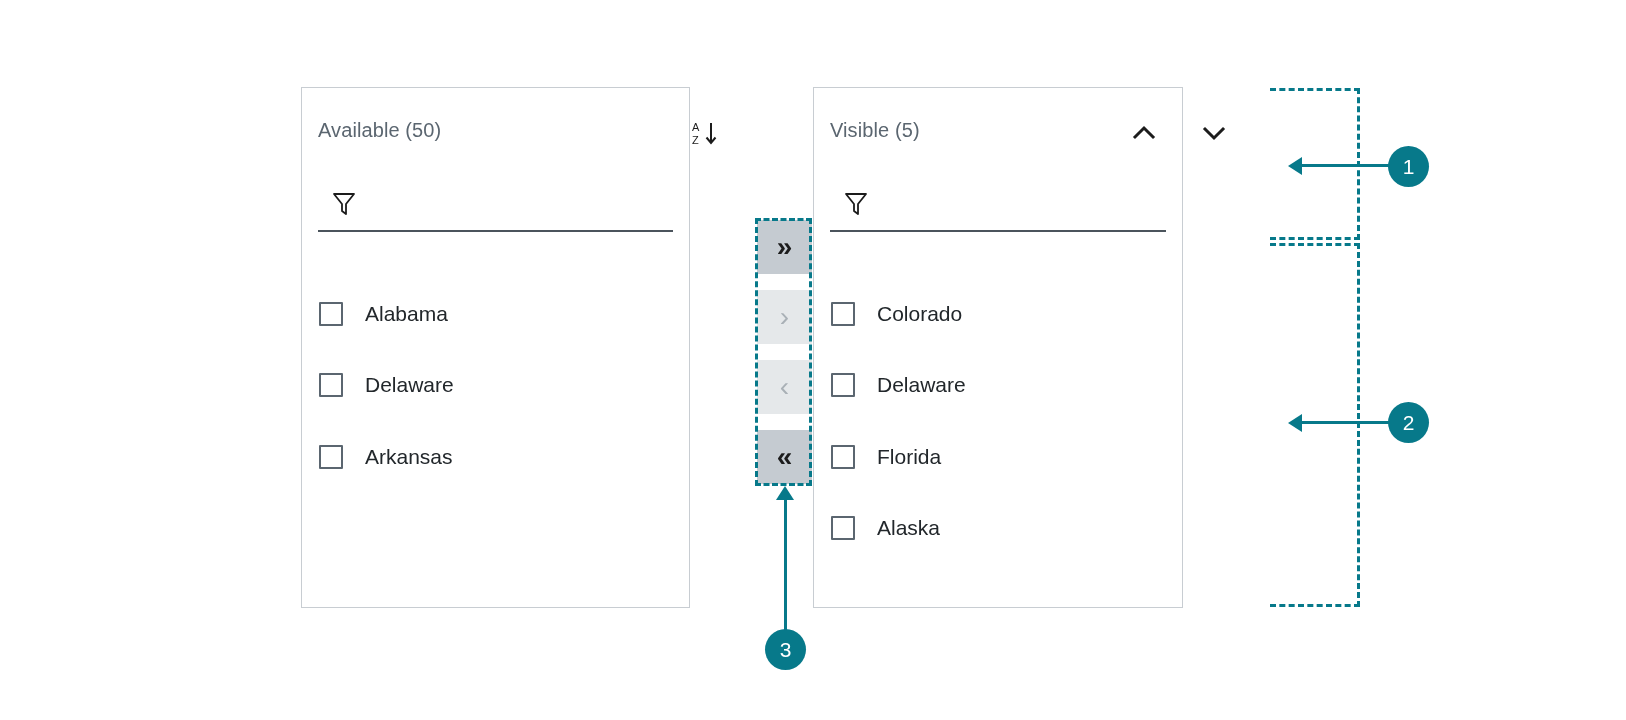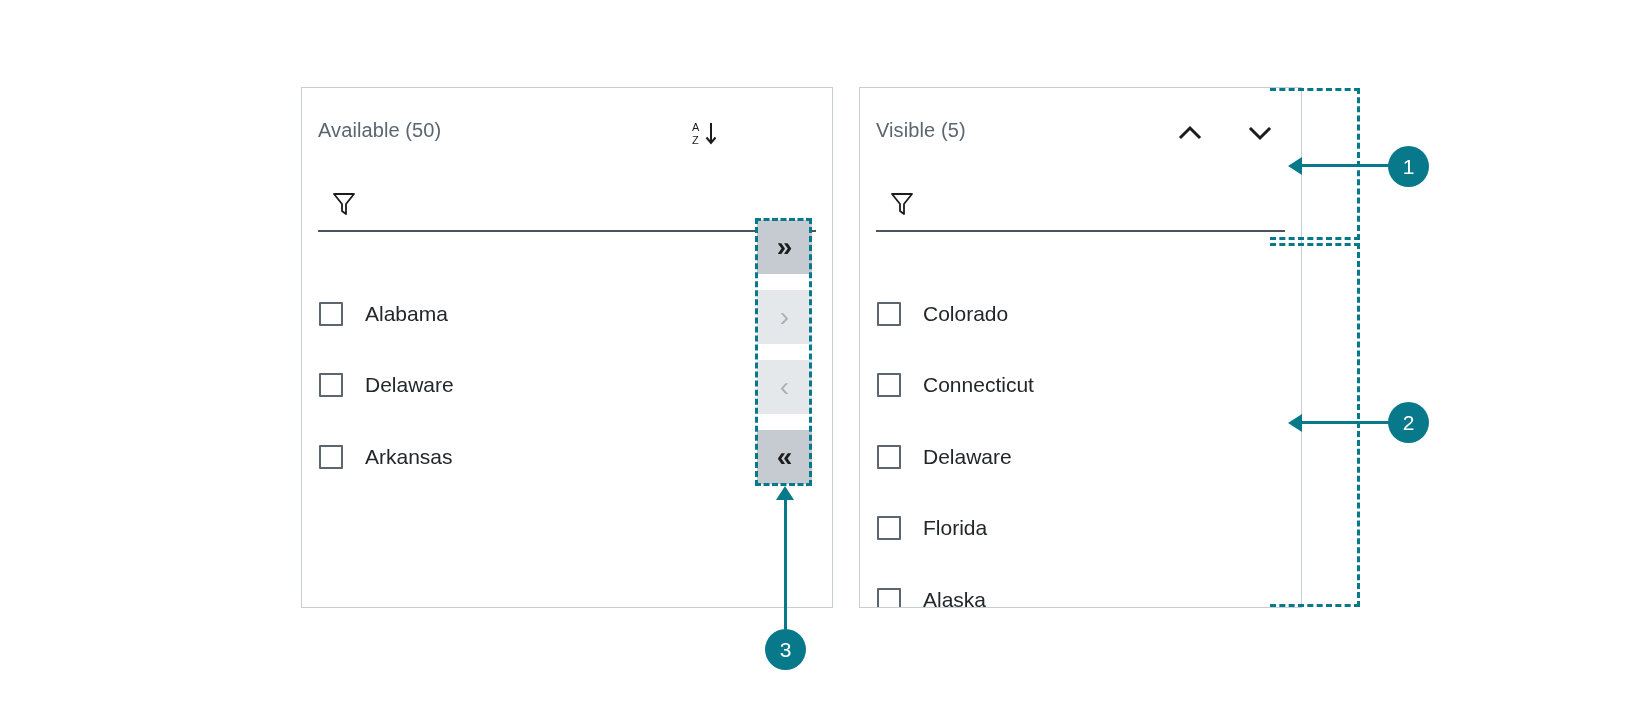--- a/index.html
+++ b/index.html
@@ -19,22 +19,22 @@
     overflow: hidden;
   }
 
   
   .panel {
     position: absolute;
     box-sizing: border-box;
     background: #ffffff;
     border: 1px solid #c8cdd2;
   }
-  #panel-available { left: 301px; top: 87px; width: 532px; height: 521px; }
-  #panel-visible   { left: 859px; top: 87px; width: 443px; height: 521px; }
+  #panel-available { left: 301px; top: 87px; width: 389px; height: 521px; }
+  #panel-visible   { left: 813px; top: 87px; width: 370px; height: 521px; }
 
   .panel-header {
     position: absolute;
     left: 0; right: 0; top: 0;
     height: 92px;
   }
   .panel-title {
     position: absolute;
     left: 16px;
     top: 31px;
@@ -315,24 +315,20 @@
       <input class="filter-input" type="text" value="" placeholder="" style="">
     </div>
 
     <div class="opt-list">
       <div class="opt-item">
         <span class="cbox"></span>
         <span class="opt-label">Colorado</span>
       </div>
       <div class="opt-item">
         <span class="cbox"></span>
-        <span class="opt-label">Connecticut</span>
-      </div>
-      <div class="opt-item">
-        <span class="cbox"></span>
         <span class="opt-label">Delaware</span>
       </div>
       <div class="opt-item">
         <span class="cbox"></span>
         <span class="opt-label">Florida</span>
       </div>
       <div class="opt-item">
         <span class="cbox"></span>
         <span class="opt-label">Alaska</span>
       </div>

